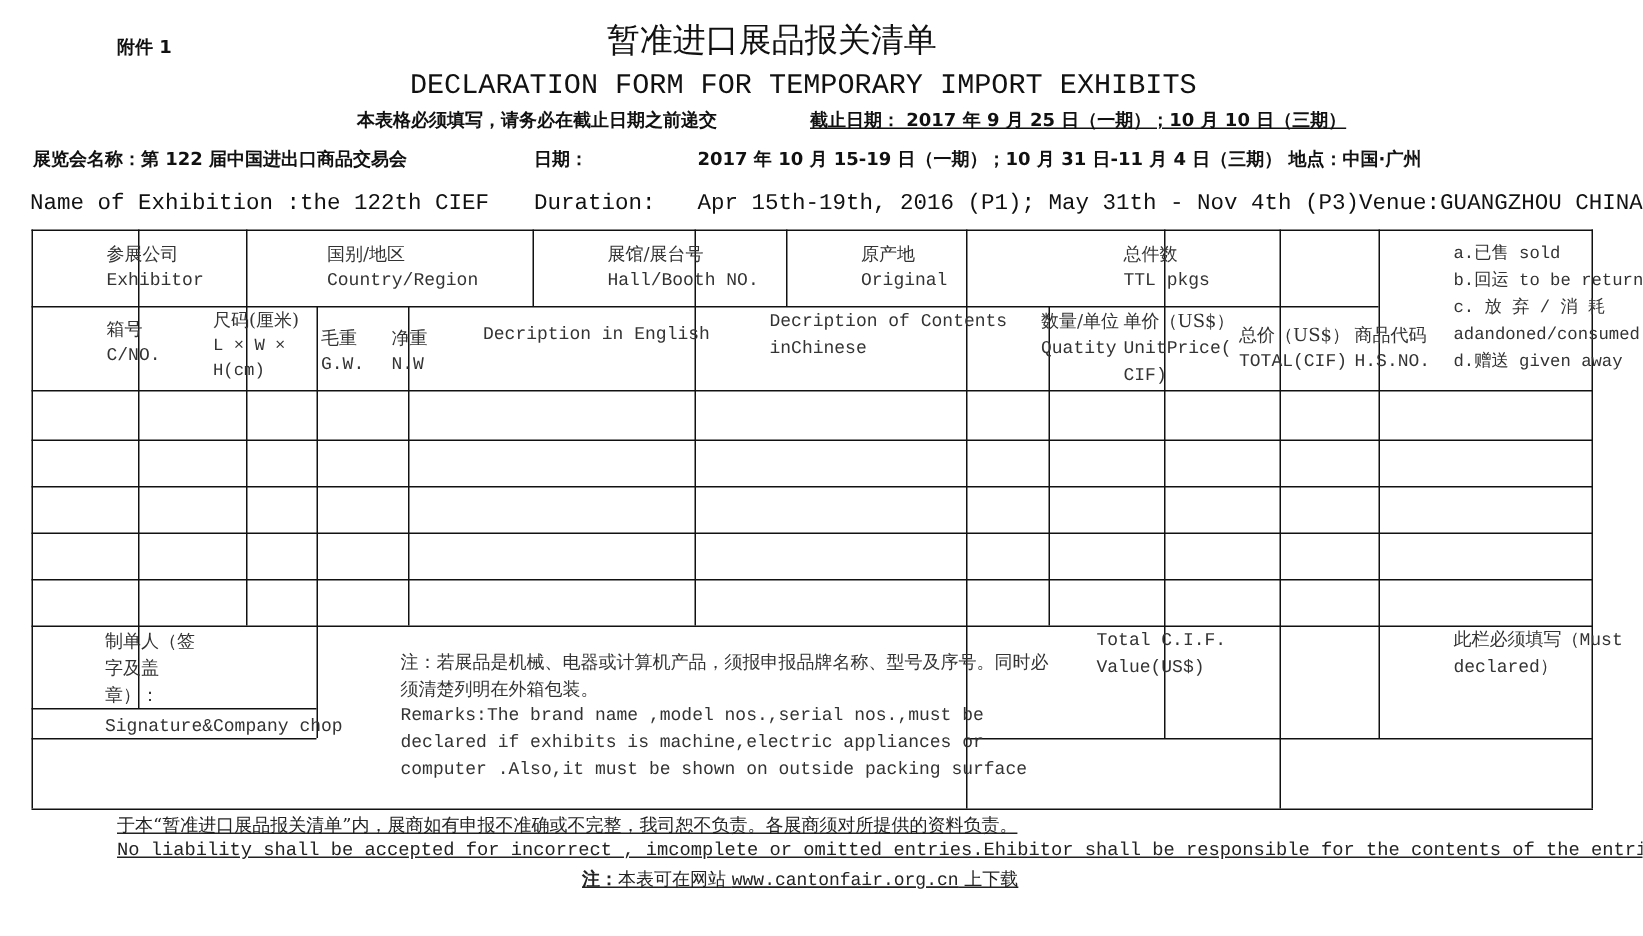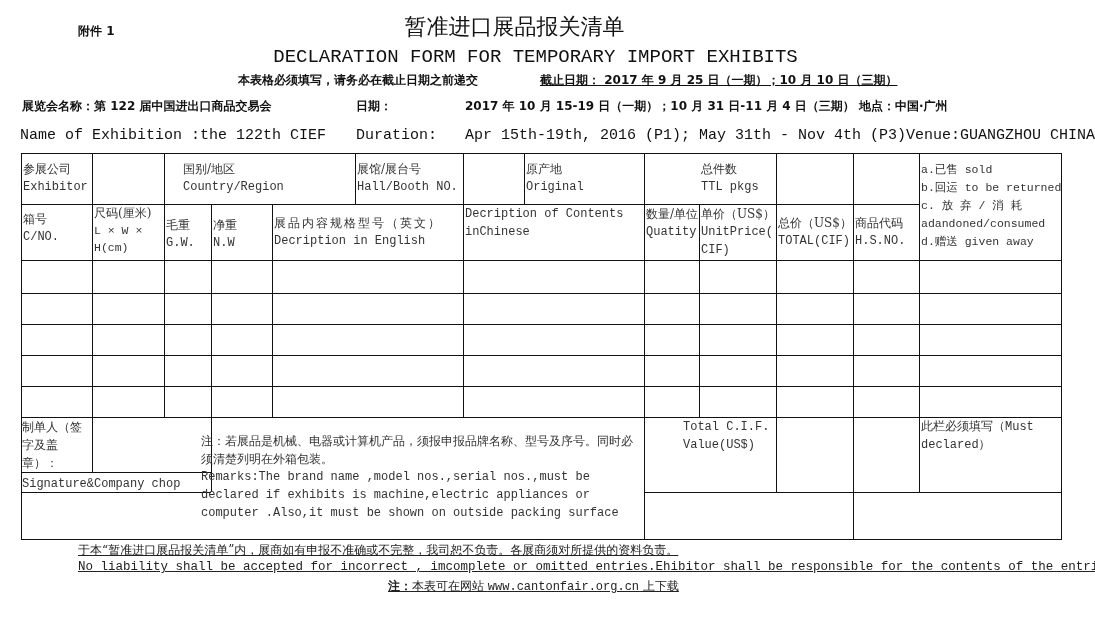--- a/index.html
+++ b/index.html
@@ -17,21 +17,21 @@
     #name-cn-lbl { left:22px; top:98px; font-size:12px; }
     #date-cn-lbl { left:356px; top:98px; font-size:12px; }
     #date-cn { left:465px; top:98px; font-size:12px; }
     #name-en { left:20px; top:127px; font-size:15px; }
     #dur-lbl { left:356px; top:127px; font-size:15px; }
     #dur-val { left:465px; top:127px; font-size:15px; }
 
     .grid { position:absolute; left:0; top:0; width:1095px; height:624px; }
     .hl { position:absolute; height:0; border-top:1.3px solid #111; }
     .vl { position:absolute; width:0; border-left:1.3px solid #111; }
-    .cell-txt { position:absolute; font-size:12px; line-height:18px; color:#333; font-family:"Liberation Mono", "DejaVu Sans Mono", monospace; white-space:normal; }
+    .cell-txt { position:absolute; font-size:12px; line-height:18px; color:#333; font-family:"Liberation Mono", "DejaVu Sans Mono", monospace; white-space:normal;margin-left:48px; }
     .cell-txt .cn { font-family:"DejaVu Serif", serif; font-size:12px; }
     .footer { position:absolute; font-size:12px; color:#222; white-space:nowrap;text-decoration:underline; }
     .footer.mono { font-family:"Liberation Mono", "DejaVu Sans Mono", monospace; font-size:12.5px; }
     .underline { text-decoration:underline; }
   </style>
 </head>
 <body>
 
 <div class="abs bold" id="attach">附件 1</div>
 <div class="abs" id="title-cn"><span>暂准进口展品报关清单</span></div>
@@ -74,21 +74,21 @@
   <div class="vl" style="left:853px;top:153px;height:386px"></div>
   <div class="vl" style="left:919px;top:153px;height:339px"></div>
   <div class="vl" style="left:1061px;top:153px;height:386px"></div>
 </div>
 
 <div class="cell-txt" style="left:23px;top:160px;">
   <div class="cn">参展公司</div>
     <div>Exhibitor</div>
 </div>
 <div class="cell-txt" style="left:94px;top:156px;width:68px;height:46px;"></div>
-<div class="cell-txt" style="left:183px;top:160px;">
+<div class="cell-txt" style="left:170px;top:160px;">
   <div class="cn">国别/地区</div>
     <div>Country/Region</div>
 </div>
 <div class="cell-txt" style="left:274px;top:156px;width:78px;height:46px;"></div>
 <div class="cell-txt" style="left:357px;top:160px;">
   <div class="cn">展馆/展台号</div>
     <div>Hall/Booth NO.</div>
 </div>
 <div class="cell-txt" style="left:465px;top:156px;width:56px;height:46px;"></div>
 <div class="cell-txt" style="left:526px;top:160px;">
@@ -120,21 +120,20 @@
 </div>
 <div class="cell-txt" style="left:166px;top:216px;width:44px;">
   <div class="cn">毛重</div>
     <div>G.W.</div>
 </div>
 <div class="cell-txt" style="left:213px;top:216px;width:44px;">
   <div class="cn">净重</div>
     <div>N.W</div>
 </div>
 <div class="cell-txt" style="left:274px;top:214px;width:188px;">
-  <div class="cn" style="letter-spacing:2px">展品内容规格型号（英文）</div>
     <div>Decription in English</div>
 </div>
 <div class="cell-txt" style="left:465px;top:205px;width:178px;">
     <div>Decription of Contents inChinese</div>
 </div>
 <div class="cell-txt" style="left:646px;top:205px;width:54px;">
   <div class="cn">数量/单位</div>
     <div>Quatity</div>
 </div>
 <div class="cell-txt" style="left:701px;top:205px;width:74px;">
@@ -156,21 +155,21 @@
 <div style="position:absolute;left:22px;top:356px;width:1038px;height:29px;"></div>
 <div style="position:absolute;left:22px;top:387px;width:1038px;height:29px;"></div>
 
 <div class="cell-txt" style="left:22px;top:418px;width:70px;">
   <div class="cn">制单人（签字及盖章）：</div>
 </div>
 <div style="position:absolute;left:94px;top:419px;width:116px;height:52px;"></div>
 <div class="cell-txt" style="left:22px;top:475px;">Signature&amp;Company chop</div>
 <div style="position:absolute;left:22px;top:494px;width:188px;height:44px;"></div>
 
-<div class="cell-txt" style="left:201px;top:432px;width:432px;">
+<div class="cell-txt" style="left:219px;top:432px;width:432px;">
   <div class="cn">注：若展品是机械、电器或计算机产品，须报申报品牌名称、型号及序号。同时必须清楚列明在外箱包装。</div>
   <div style="font-size:12px;">Remarks:The brand name ,model nos.,serial nos.,must be declared if exhibits is machine,electric appliances or computer .Also,it must be shown on outside packing surface</div>
 </div>
 
 <div class="cell-txt" style="left:646px;top:418px;width:128px;padding-left:37px;">Total C.I.F. Value(US$)</div>
 <div style="position:absolute;left:778px;top:419px;width:74px;height:72px;"></div>
 <div style="position:absolute;left:855px;top:419px;width:63px;height:72px;"></div>
 <div class="cell-txt" style="left:921px;top:418px;width:140px;">此栏必须填写（Must declared）</div>
 <div style="position:absolute;left:646px;top:494px;width:206px;height:44px;"></div>
 <div style="position:absolute;left:855px;top:494px;width:205px;height:44px;"></div>

